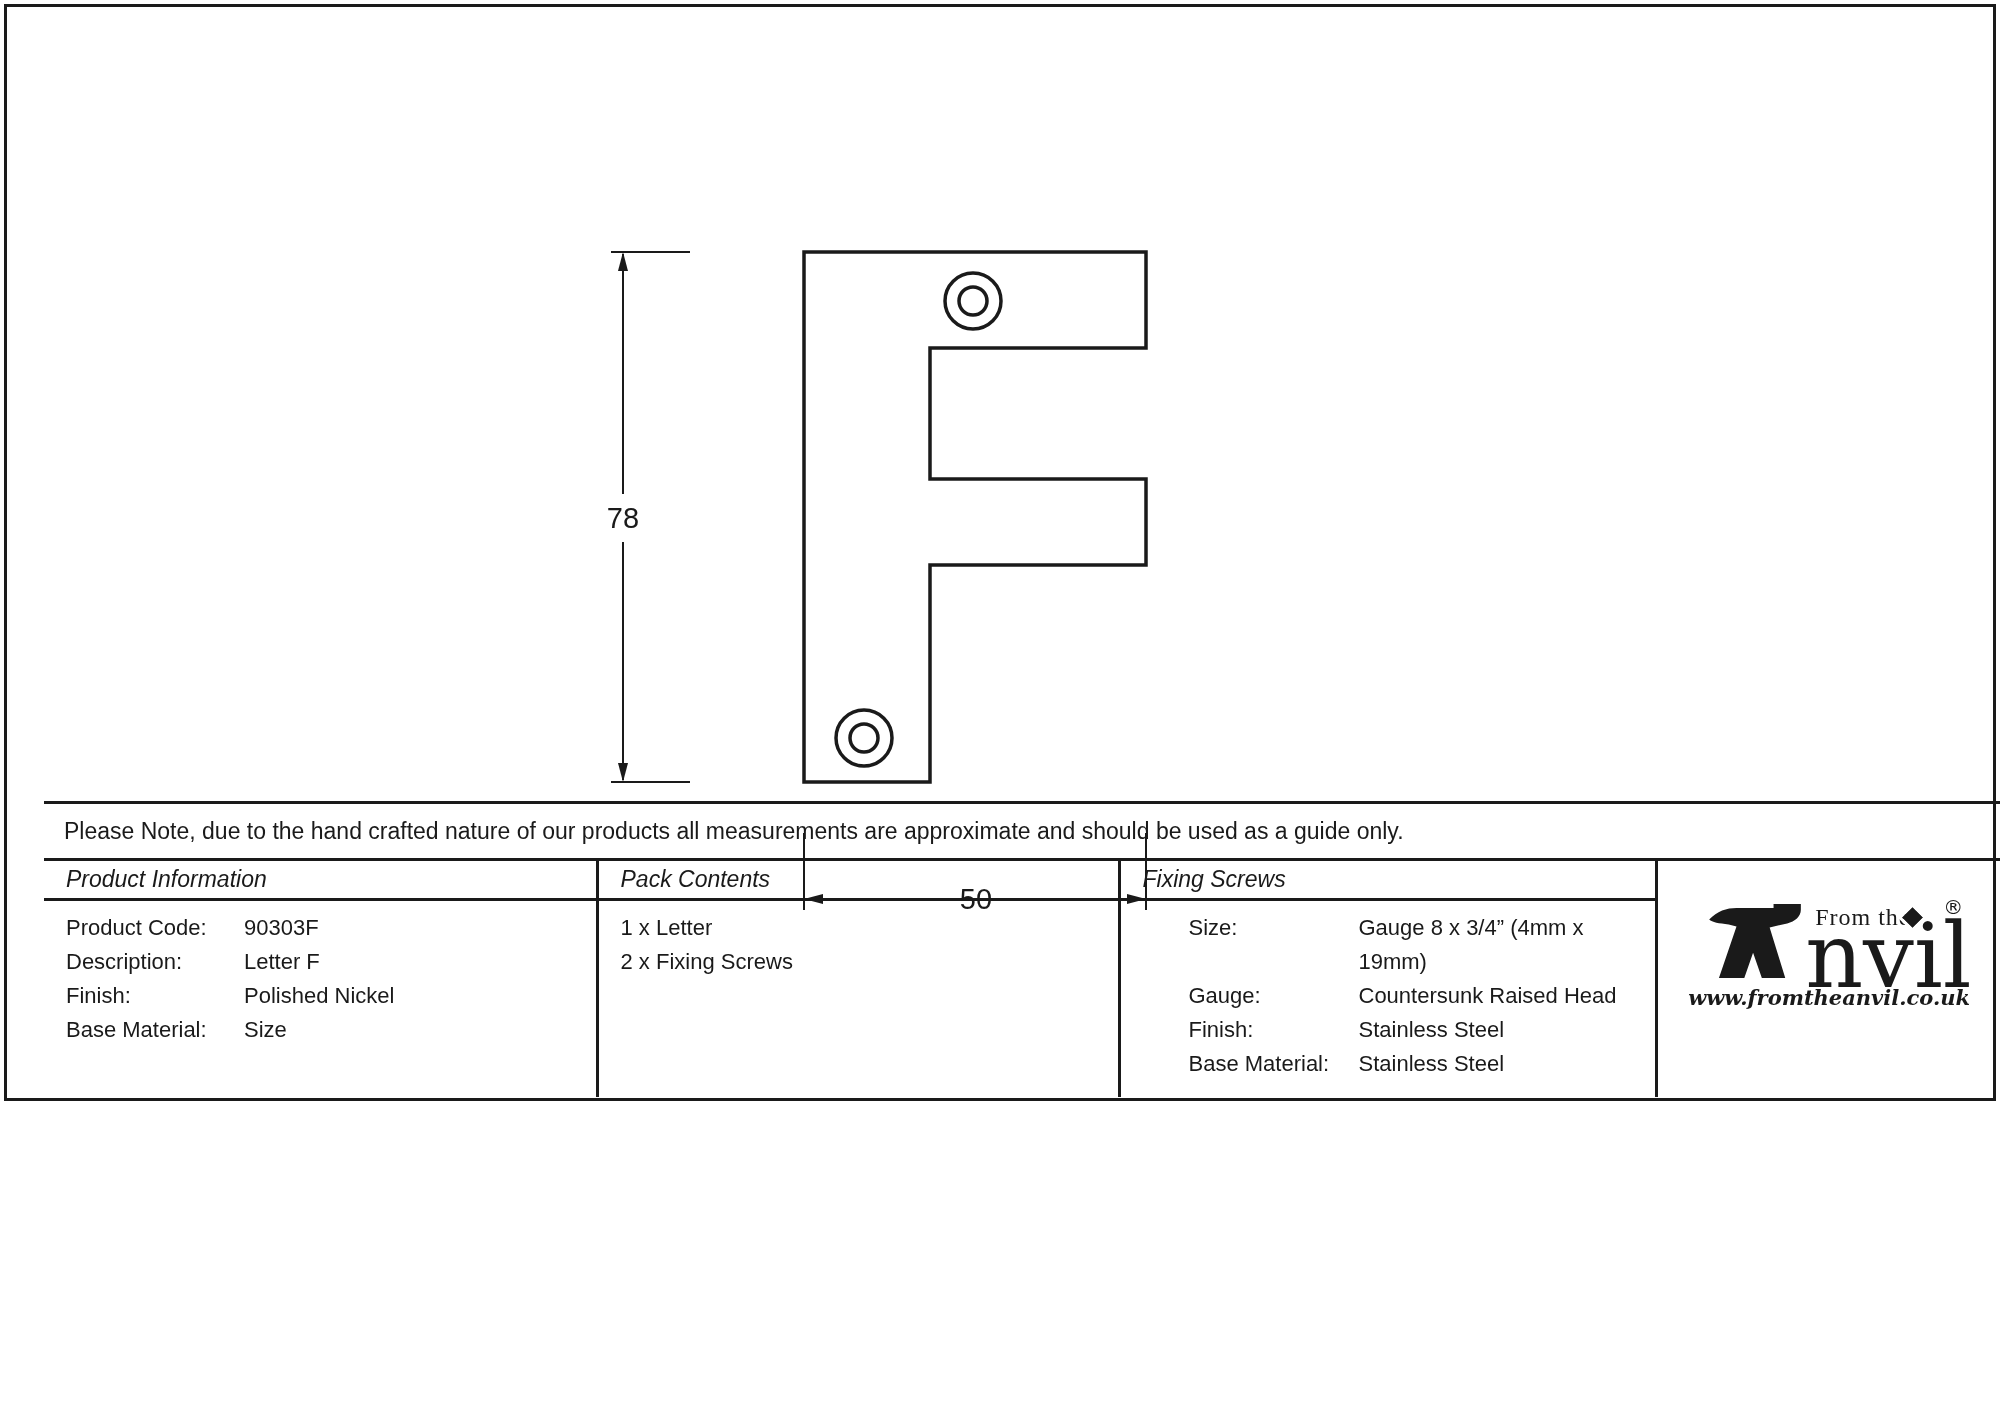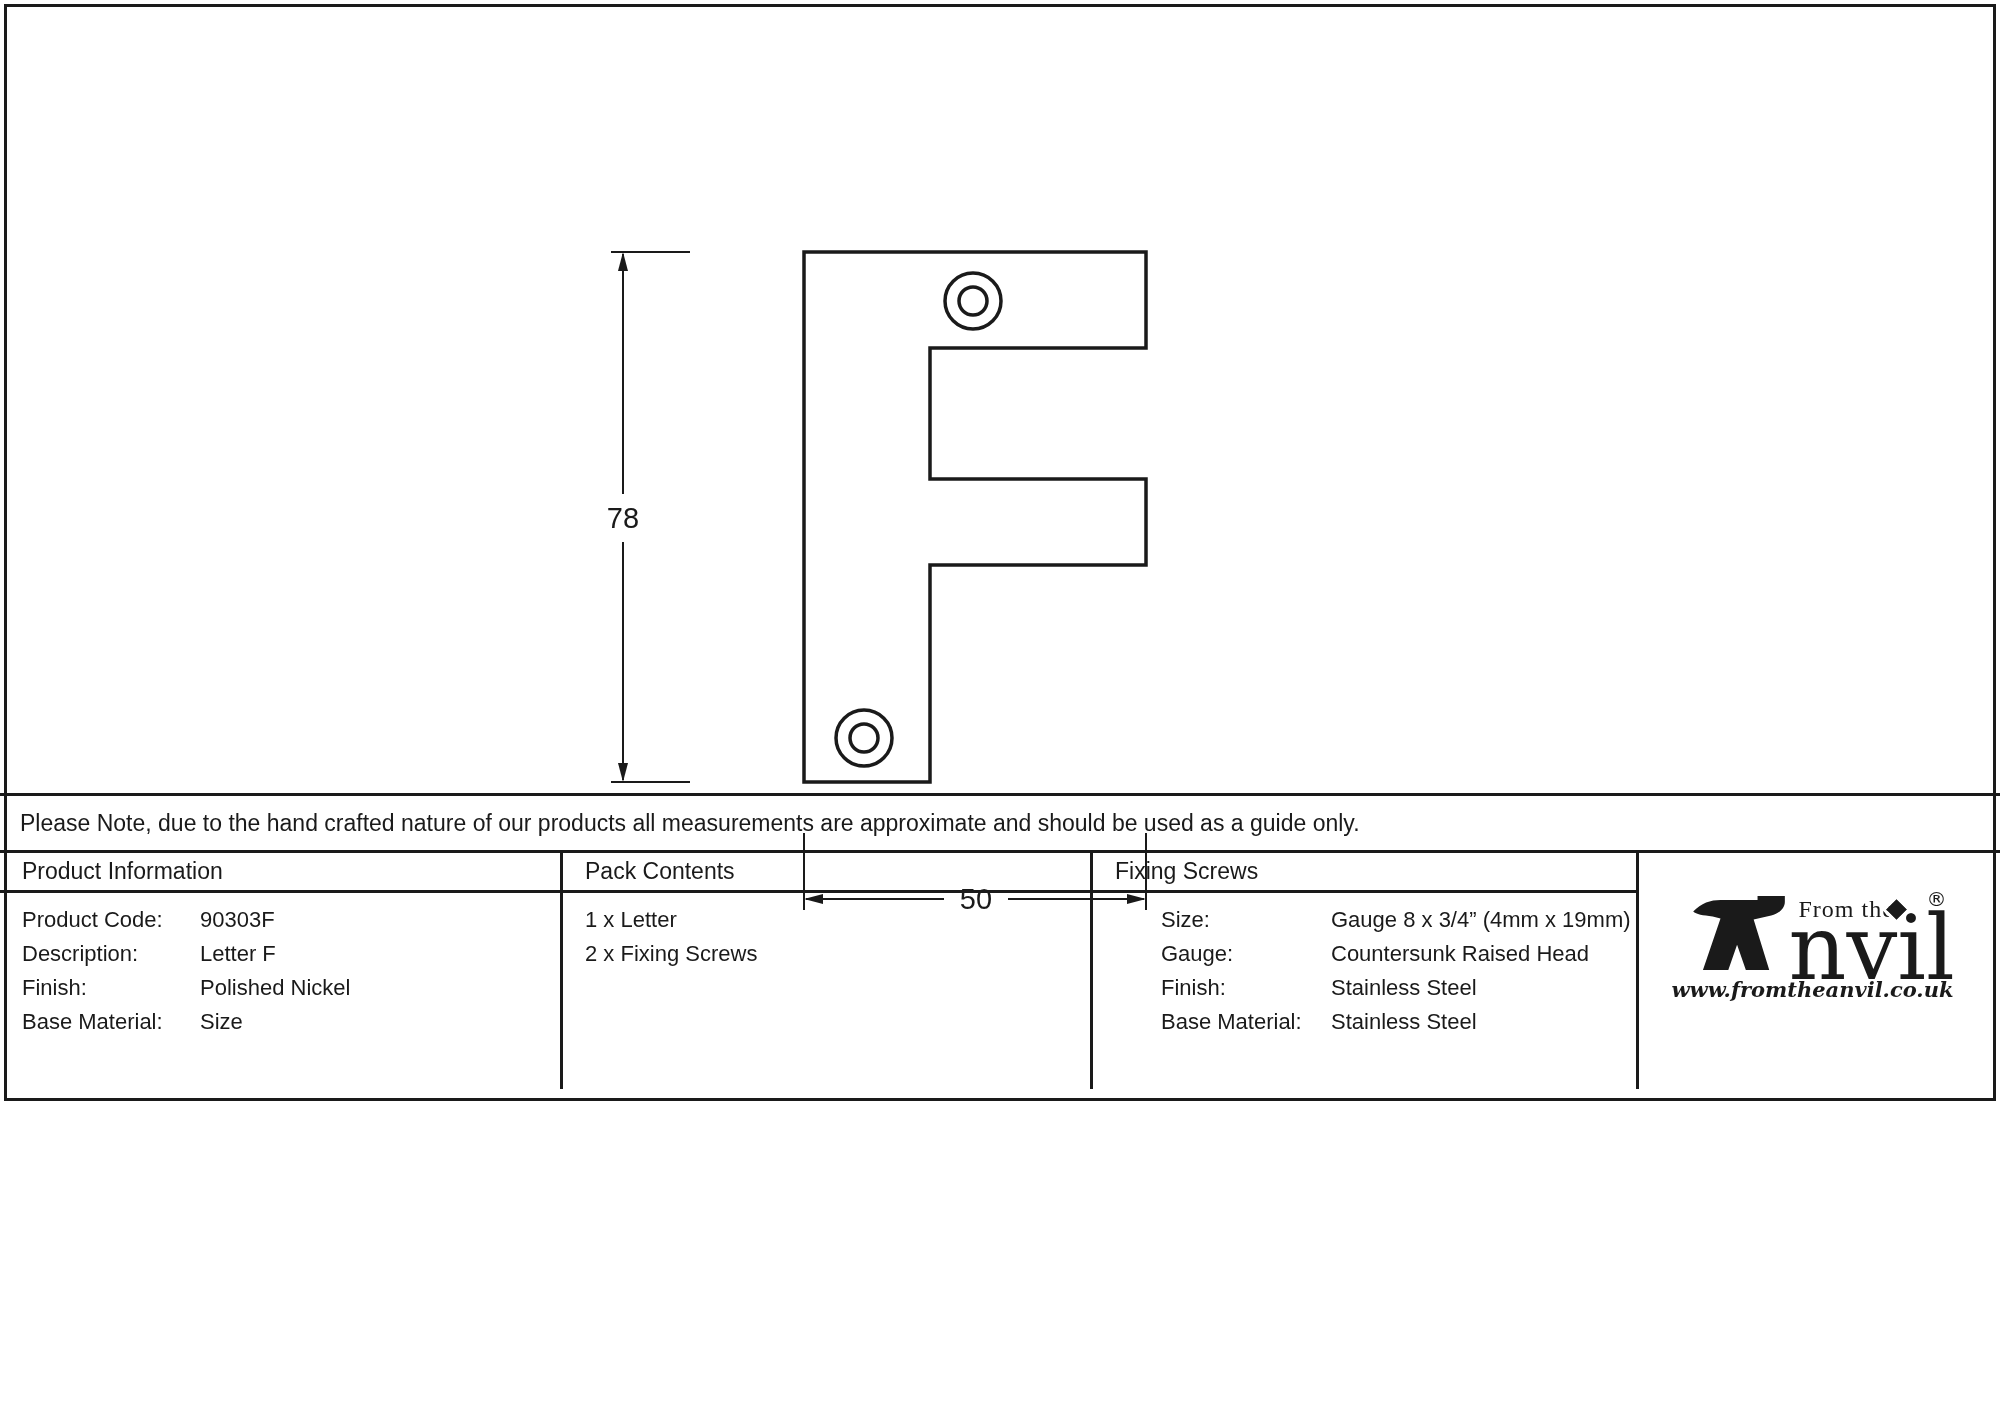--- a/index.html
+++ b/index.html
@@ -2,32 +2,32 @@
 <html><head>
 <meta charset="utf-8">
 <style>
   html,body{margin:0;padding:0;background:#fff;}
   .page{position:relative;width:2000px;height:1105px;background:#fff;overflow:hidden;
         font-family:"Liberation Sans",sans-serif;color:#1a1a1a;}
   .frame{position:absolute;left:4px;top:4px;right:4px;bottom:4px;border:3px solid #1a1a1a;}
   .drawing-svg{position:absolute;left:0;top:0;width:2000px;height:1100px;}
 
   
-  .bottom{position:absolute;left:0;right:0;bottom:16px;height:296px;}
+  .bottom{position:absolute;left:0;right:0;bottom:8px;height:296px;padding-left:44px;}
   .note-band{box-sizing:border-box;height:60px;border-top:3px solid #1a1a1a;border-bottom:3px solid #1a1a1a;
              display:flex;align-items:center;padding-left:20px;font-size:23px;}
   .cols{display:flex;height:236px;}
   .col{box-sizing:border-box;position:relative;}
   .col-rule{border-right:3px solid #1a1a1a;}
   .col-product{width:563px;}
   .col-pack{width:530px;}
   .col-fixing{width:546px;}
   .col-logo{width:347px;display:flex;align-items:center;justify-content:center;}
   .cell-header{box-sizing:border-box;height:40px;border-bottom:3px solid #1a1a1a;
-               display:flex;align-items:center;padding-left:22px;font-size:23px;}
+               display:flex;align-items:center;padding-left:22px;font-size:23px;font-style:italic;}
   .cell-body{padding:10px 0 0 22px;font-size:22px;line-height:34px;}
   .kv{display:flex;}
   .kv .k{width:178px;flex:none;}
   .col-fixing .kv .k{width:170px;}
   .col-fixing .cell-body{padding-left:20px;margin-left:48px;}
 
   
   .logo{position:relative;width:300px;height:184px;}
   .logo-tagline{position:absolute;left:136px;top:17px;font-family:"Liberation Serif",serif;
                 font-size:24px;letter-spacing:1px;}

